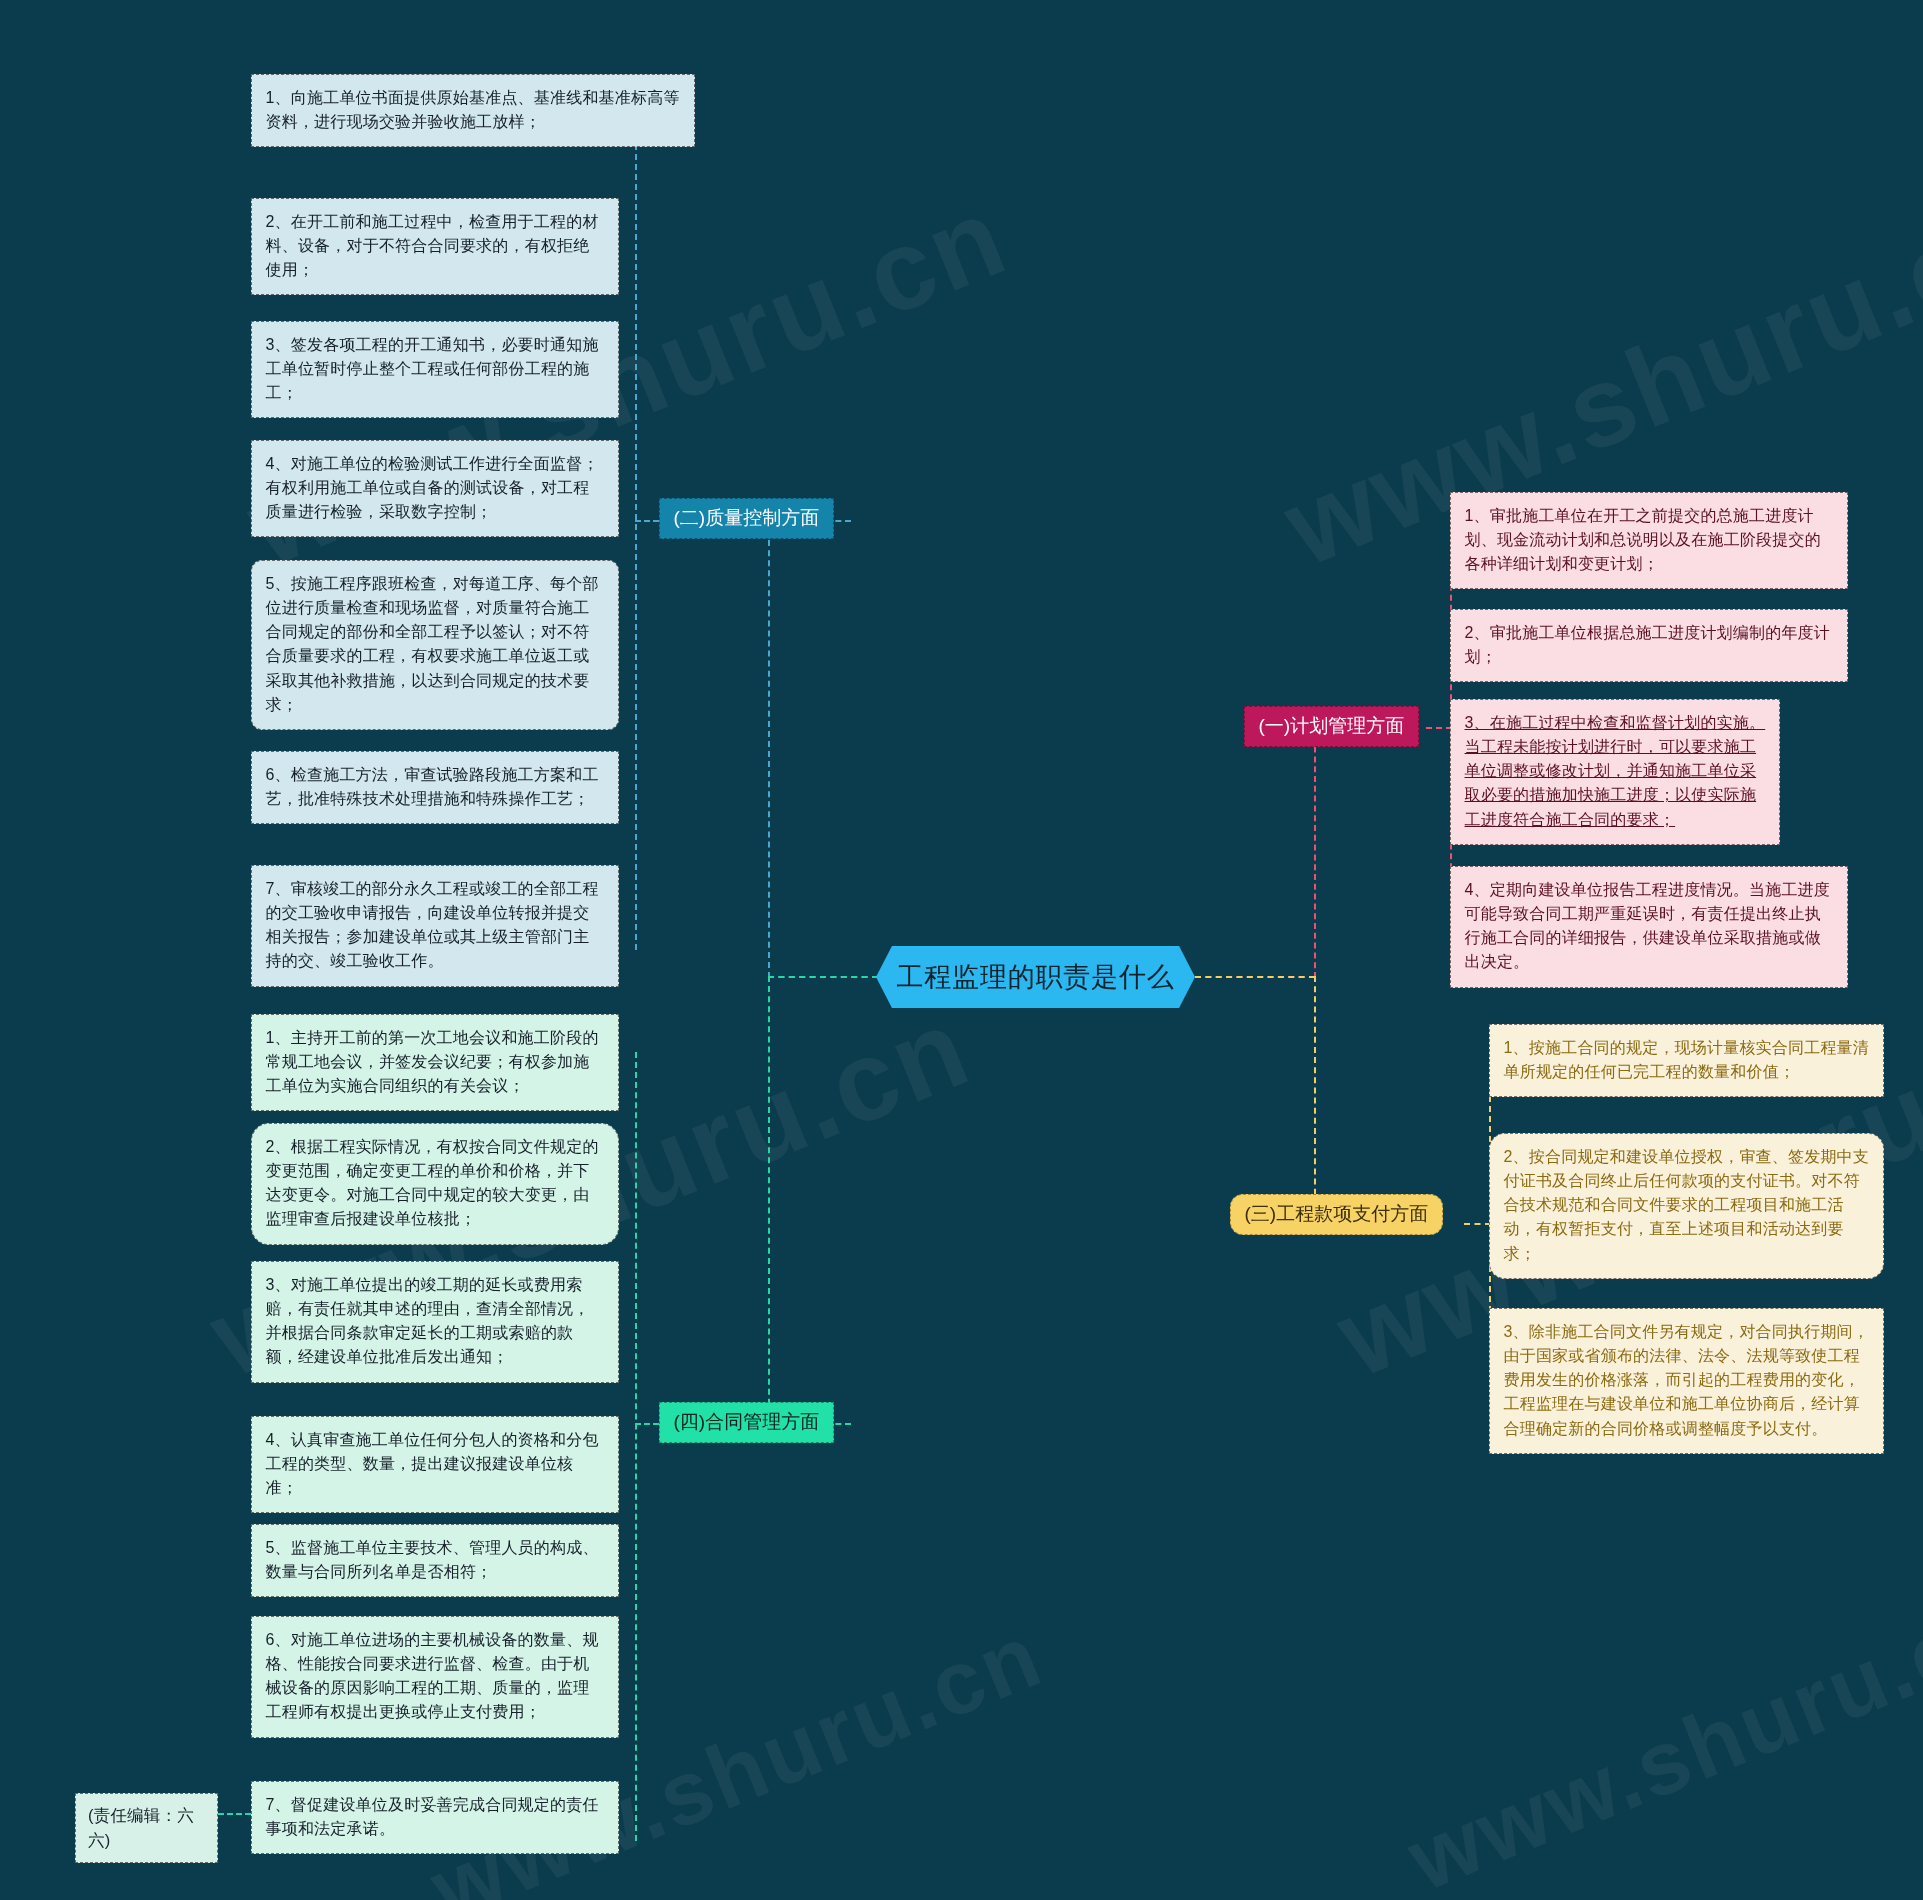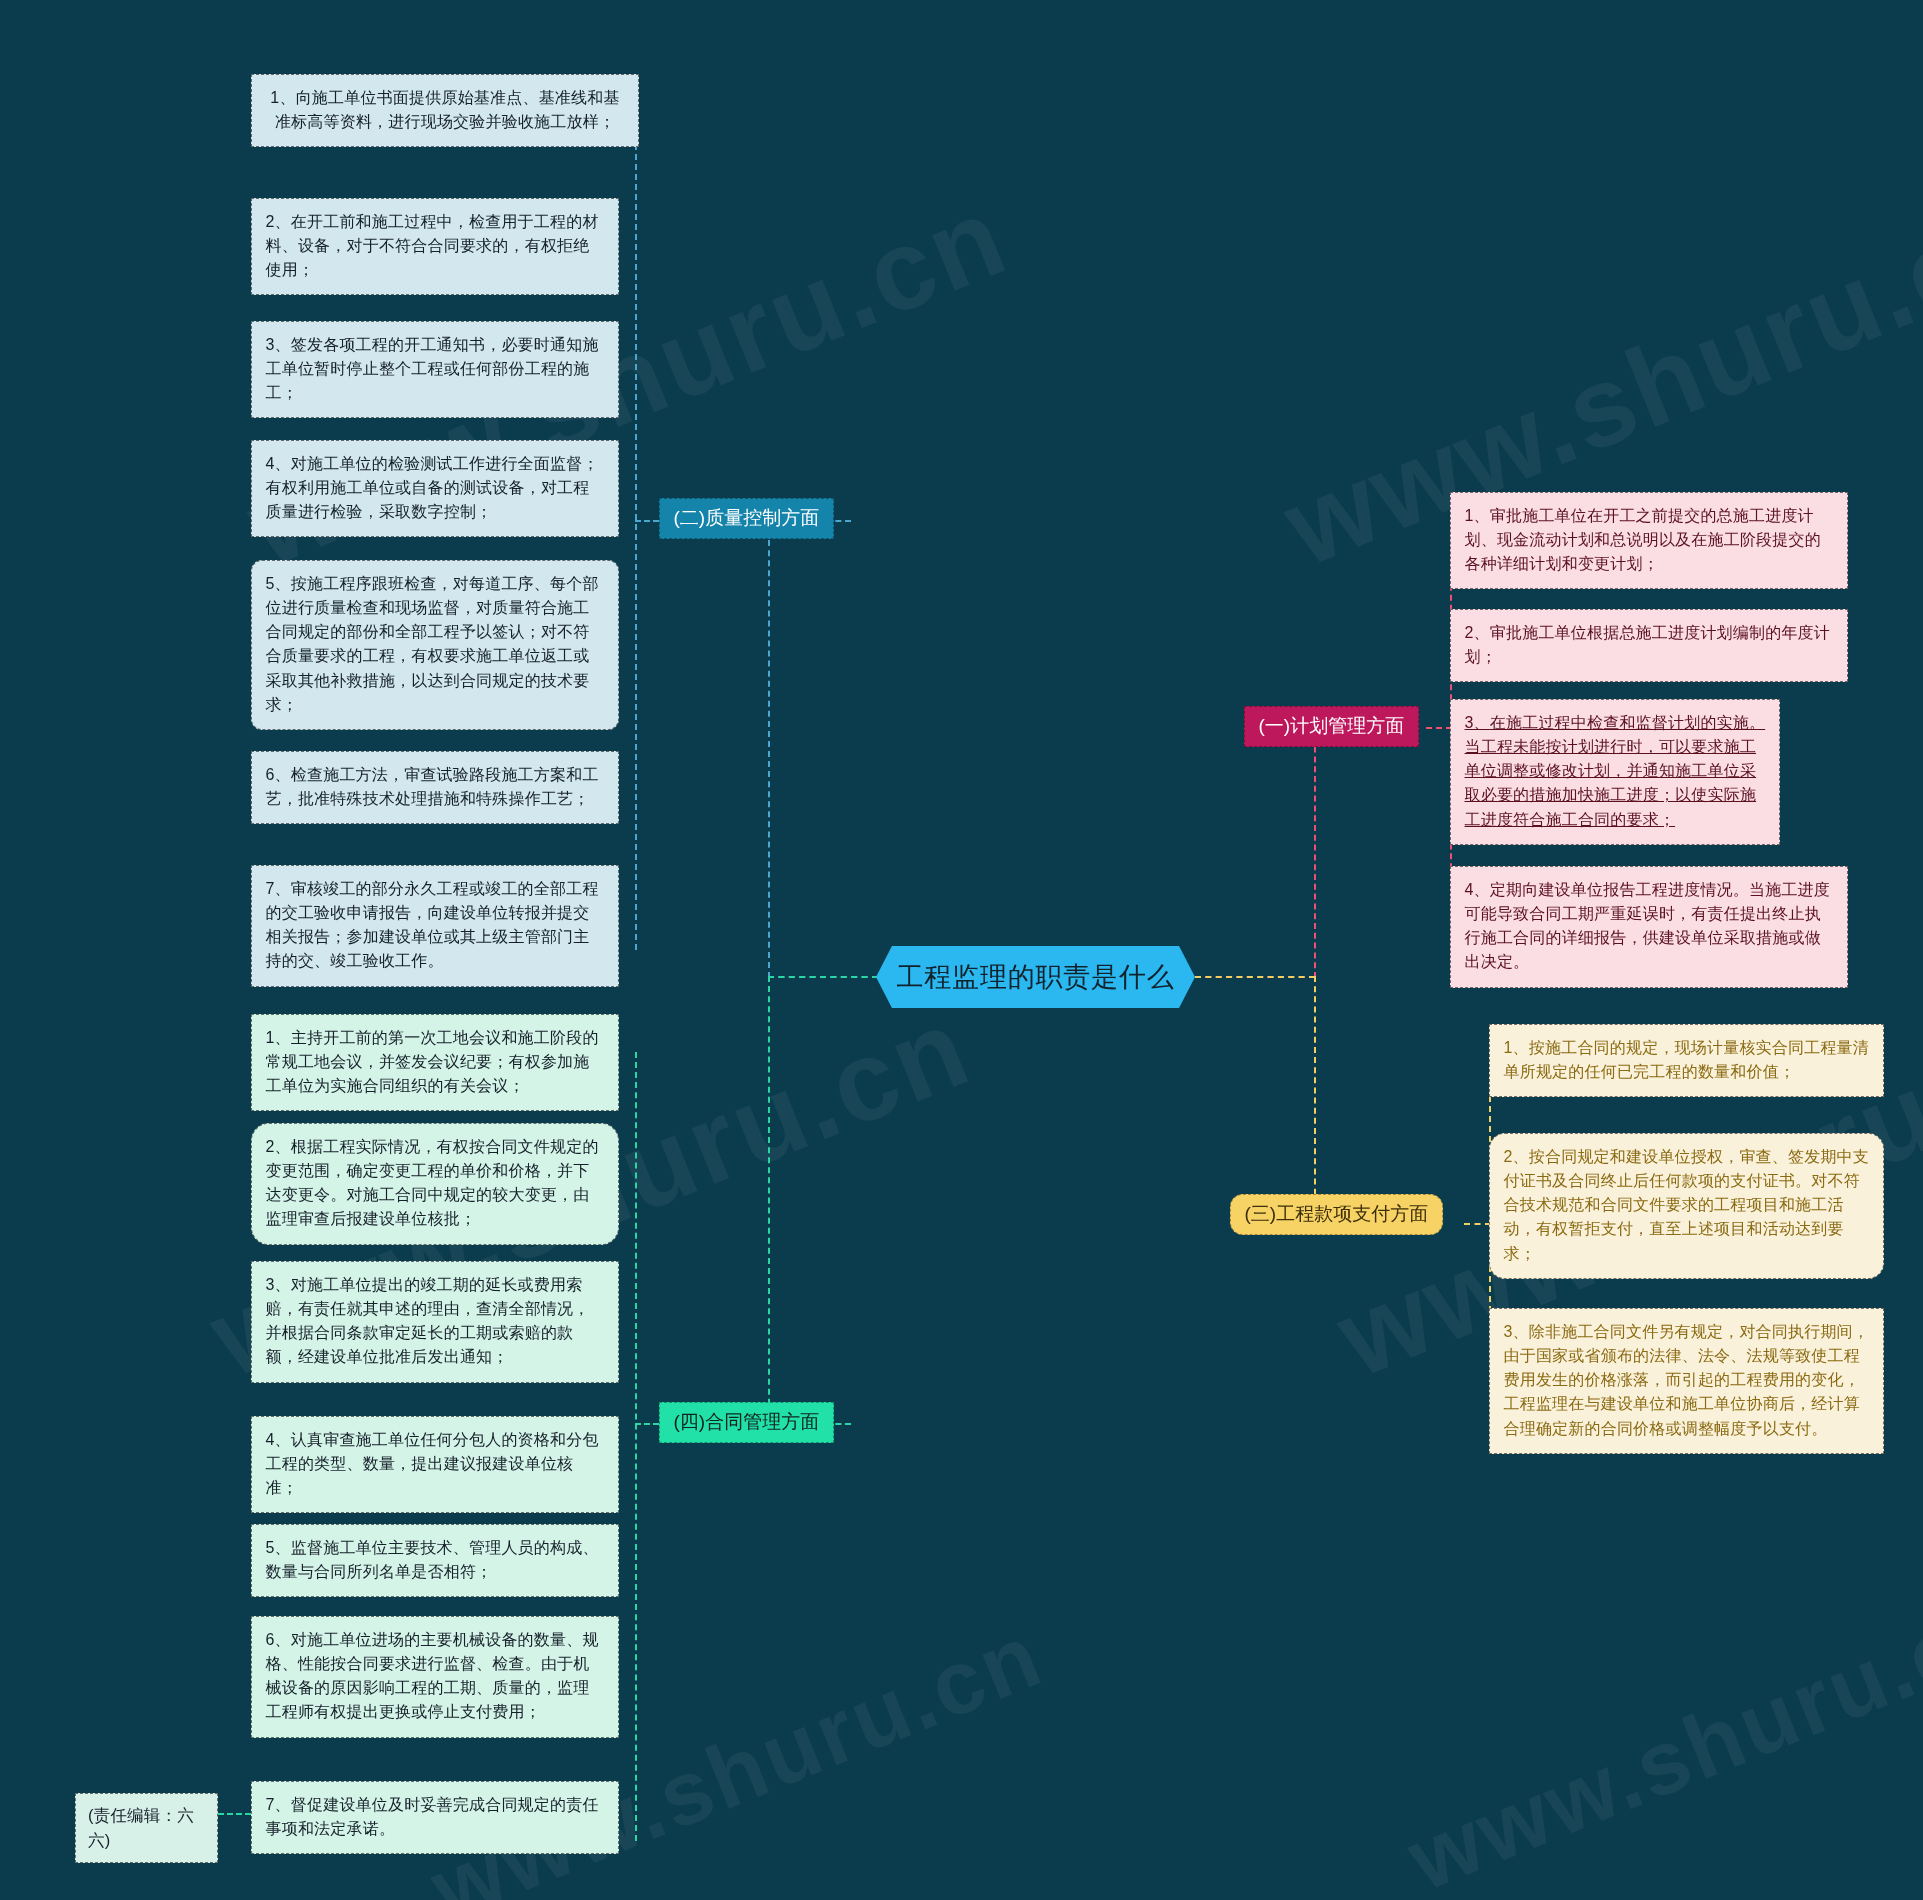--- a/index.html
+++ b/index.html
@@ -148,21 +148,21 @@
   <div id="root-node">工程监理的职责是什么</div>
 
   <div class="branch branch-quality" style="left:659px; top:498px;">(二)质量控制方面</div>
 
   <div class="branch branch-contract" style="left:659px; top:1402px;">(四)合同管理方面</div>
 
   <div class="branch branch-plan" style="left:1244px; top:706px;">(一)计划管理方面</div>
 
   <div class="branch branch-pay" style="left:1230px; top:1194px;border-radius:13px;">(三)工程款项支付方面</div>
 
-  <div class="node leaf-quality" style="left:251px; top:74px; width:388px;text-align:center;">1、向施工单位书面提供原始基准点、基准线和基准标高等资料，进行现场交验并验收施工放样；</div>
+  <div class="node leaf-quality" style="left:251px; top:74px; width:444px;">1、向施工单位书面提供原始基准点、基准线和基准标高等资料，进行现场交验并验收施工放样；</div>
   <div class="node leaf-quality" style="left:251px; top:198px; width:368px;">2、在开工前和施工过程中，检查用于工程的材料、设备，对于不符合合同要求的，有权拒绝使用；</div>
   <div class="node leaf-quality" style="left:251px; top:321px; width:368px;">3、签发各项工程的开工通知书，必要时通知施工单位暂时停止整个工程或任何部份工程的施工；</div>
   <div class="node leaf-quality" style="left:251px; top:440px; width:368px;">4、对施工单位的检验测试工作进行全面监督；有权利用施工单位或自备的测试设备，对工程质量进行检验，采取数字控制；</div>
   <div class="node leaf-quality" style="left:251px; top:560px; width:368px;border-radius:11px;">5、按施工程序跟班检查，对每道工序、每个部位进行质量检查和现场监督，对质量符合施工合同规定的部份和全部工程予以签认；对不符合质量要求的工程，有权要求施工单位返工或采取其他补救措施，以达到合同规定的技术要求；</div>
   <div class="node leaf-quality" style="left:251px; top:751px; width:368px;">6、检查施工方法，审查试验路段施工方案和工艺，批准特殊技术处理措施和特殊操作工艺；</div>
   <div class="node leaf-quality" style="left:251px; top:865px; width:368px;">7、审核竣工的部分永久工程或竣工的全部工程的交工验收申请报告，向建设单位转报并提交相关报告；参加建设单位或其上级主管部门主持的交、竣工验收工作。</div>
 
   <div class="node leaf-contract" style="left:251px; top:1014px; width:368px;">1、主持开工前的第一次工地会议和施工阶段的常规工地会议，并签发会议纪要；有权参加施工单位为实施合同组织的有关会议；</div>
   <div class="node leaf-contract" style="left:251px; top:1123px; width:368px;border-radius:18px;">2、根据工程实际情况，有权按合同文件规定的变更范围，确定变更工程的单价和价格，并下达变更令。对施工合同中规定的较大变更，由监理审查后报建设单位核批；</div>
   <div class="node leaf-contract" style="left:251px; top:1261px; width:368px;">3、对施工单位提出的竣工期的延长或费用索赔，有责任就其申述的理由，查清全部情况，并根据合同条款审定延长的工期或索赔的款额，经建设单位批准后发出通知；</div>

